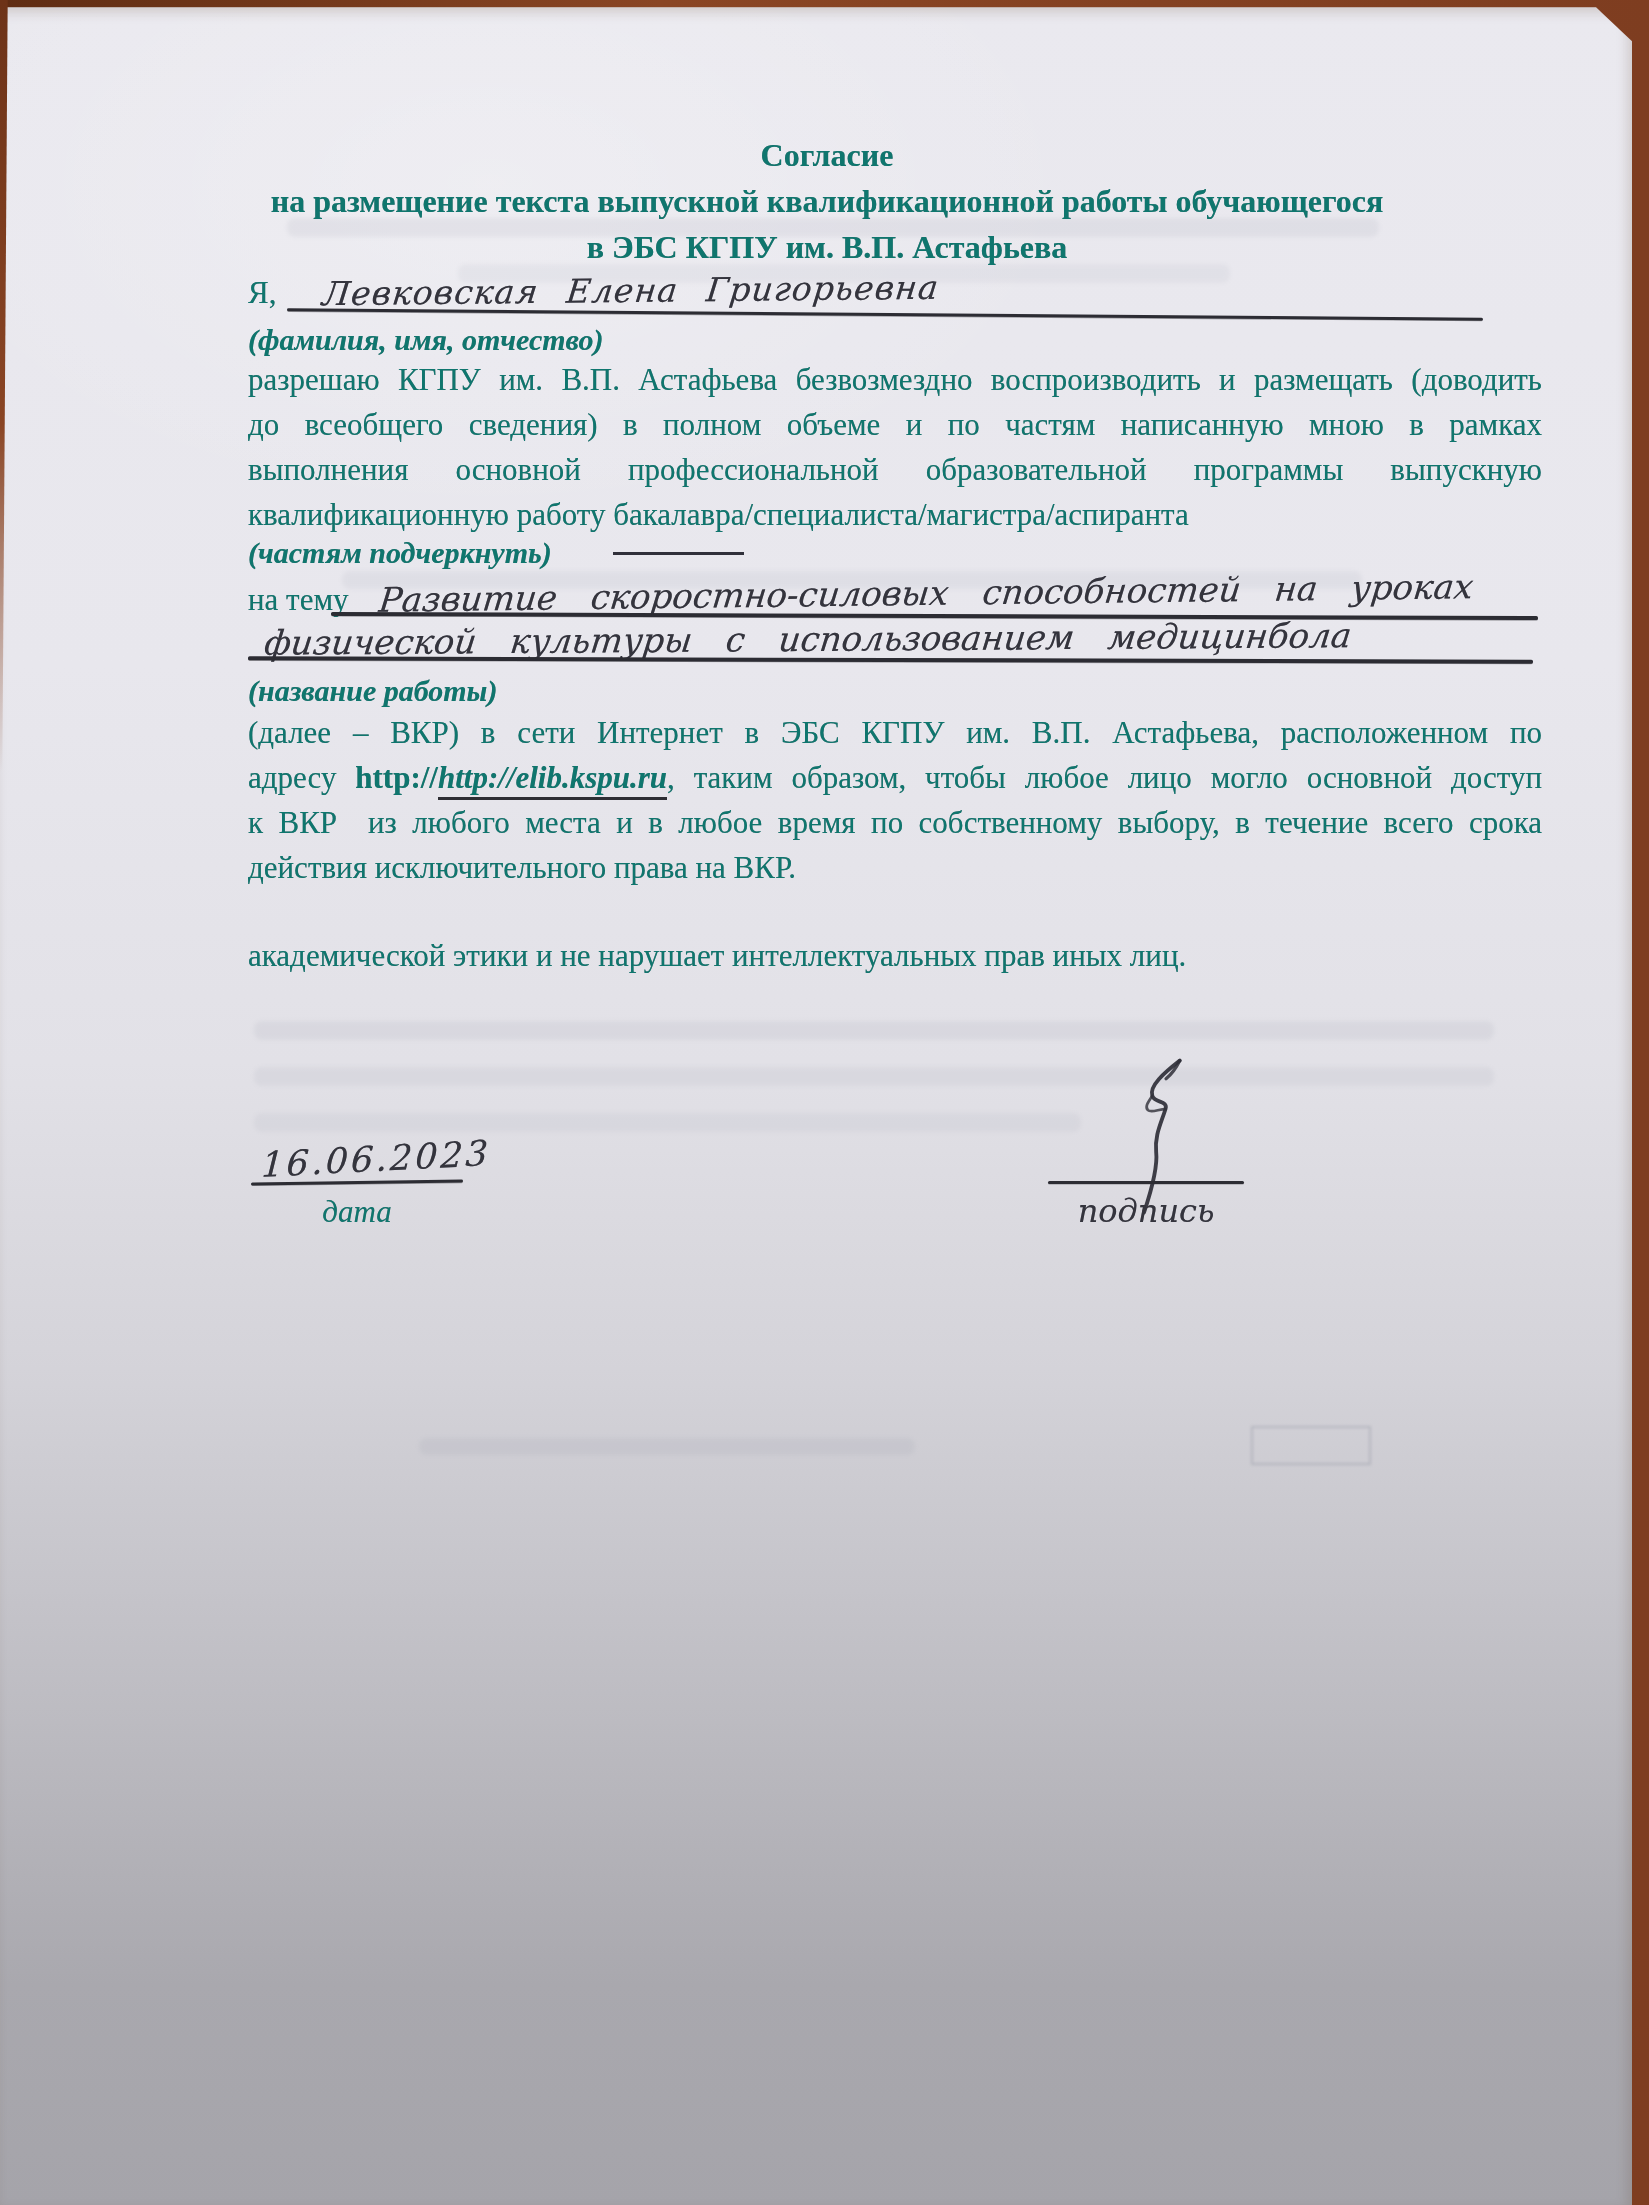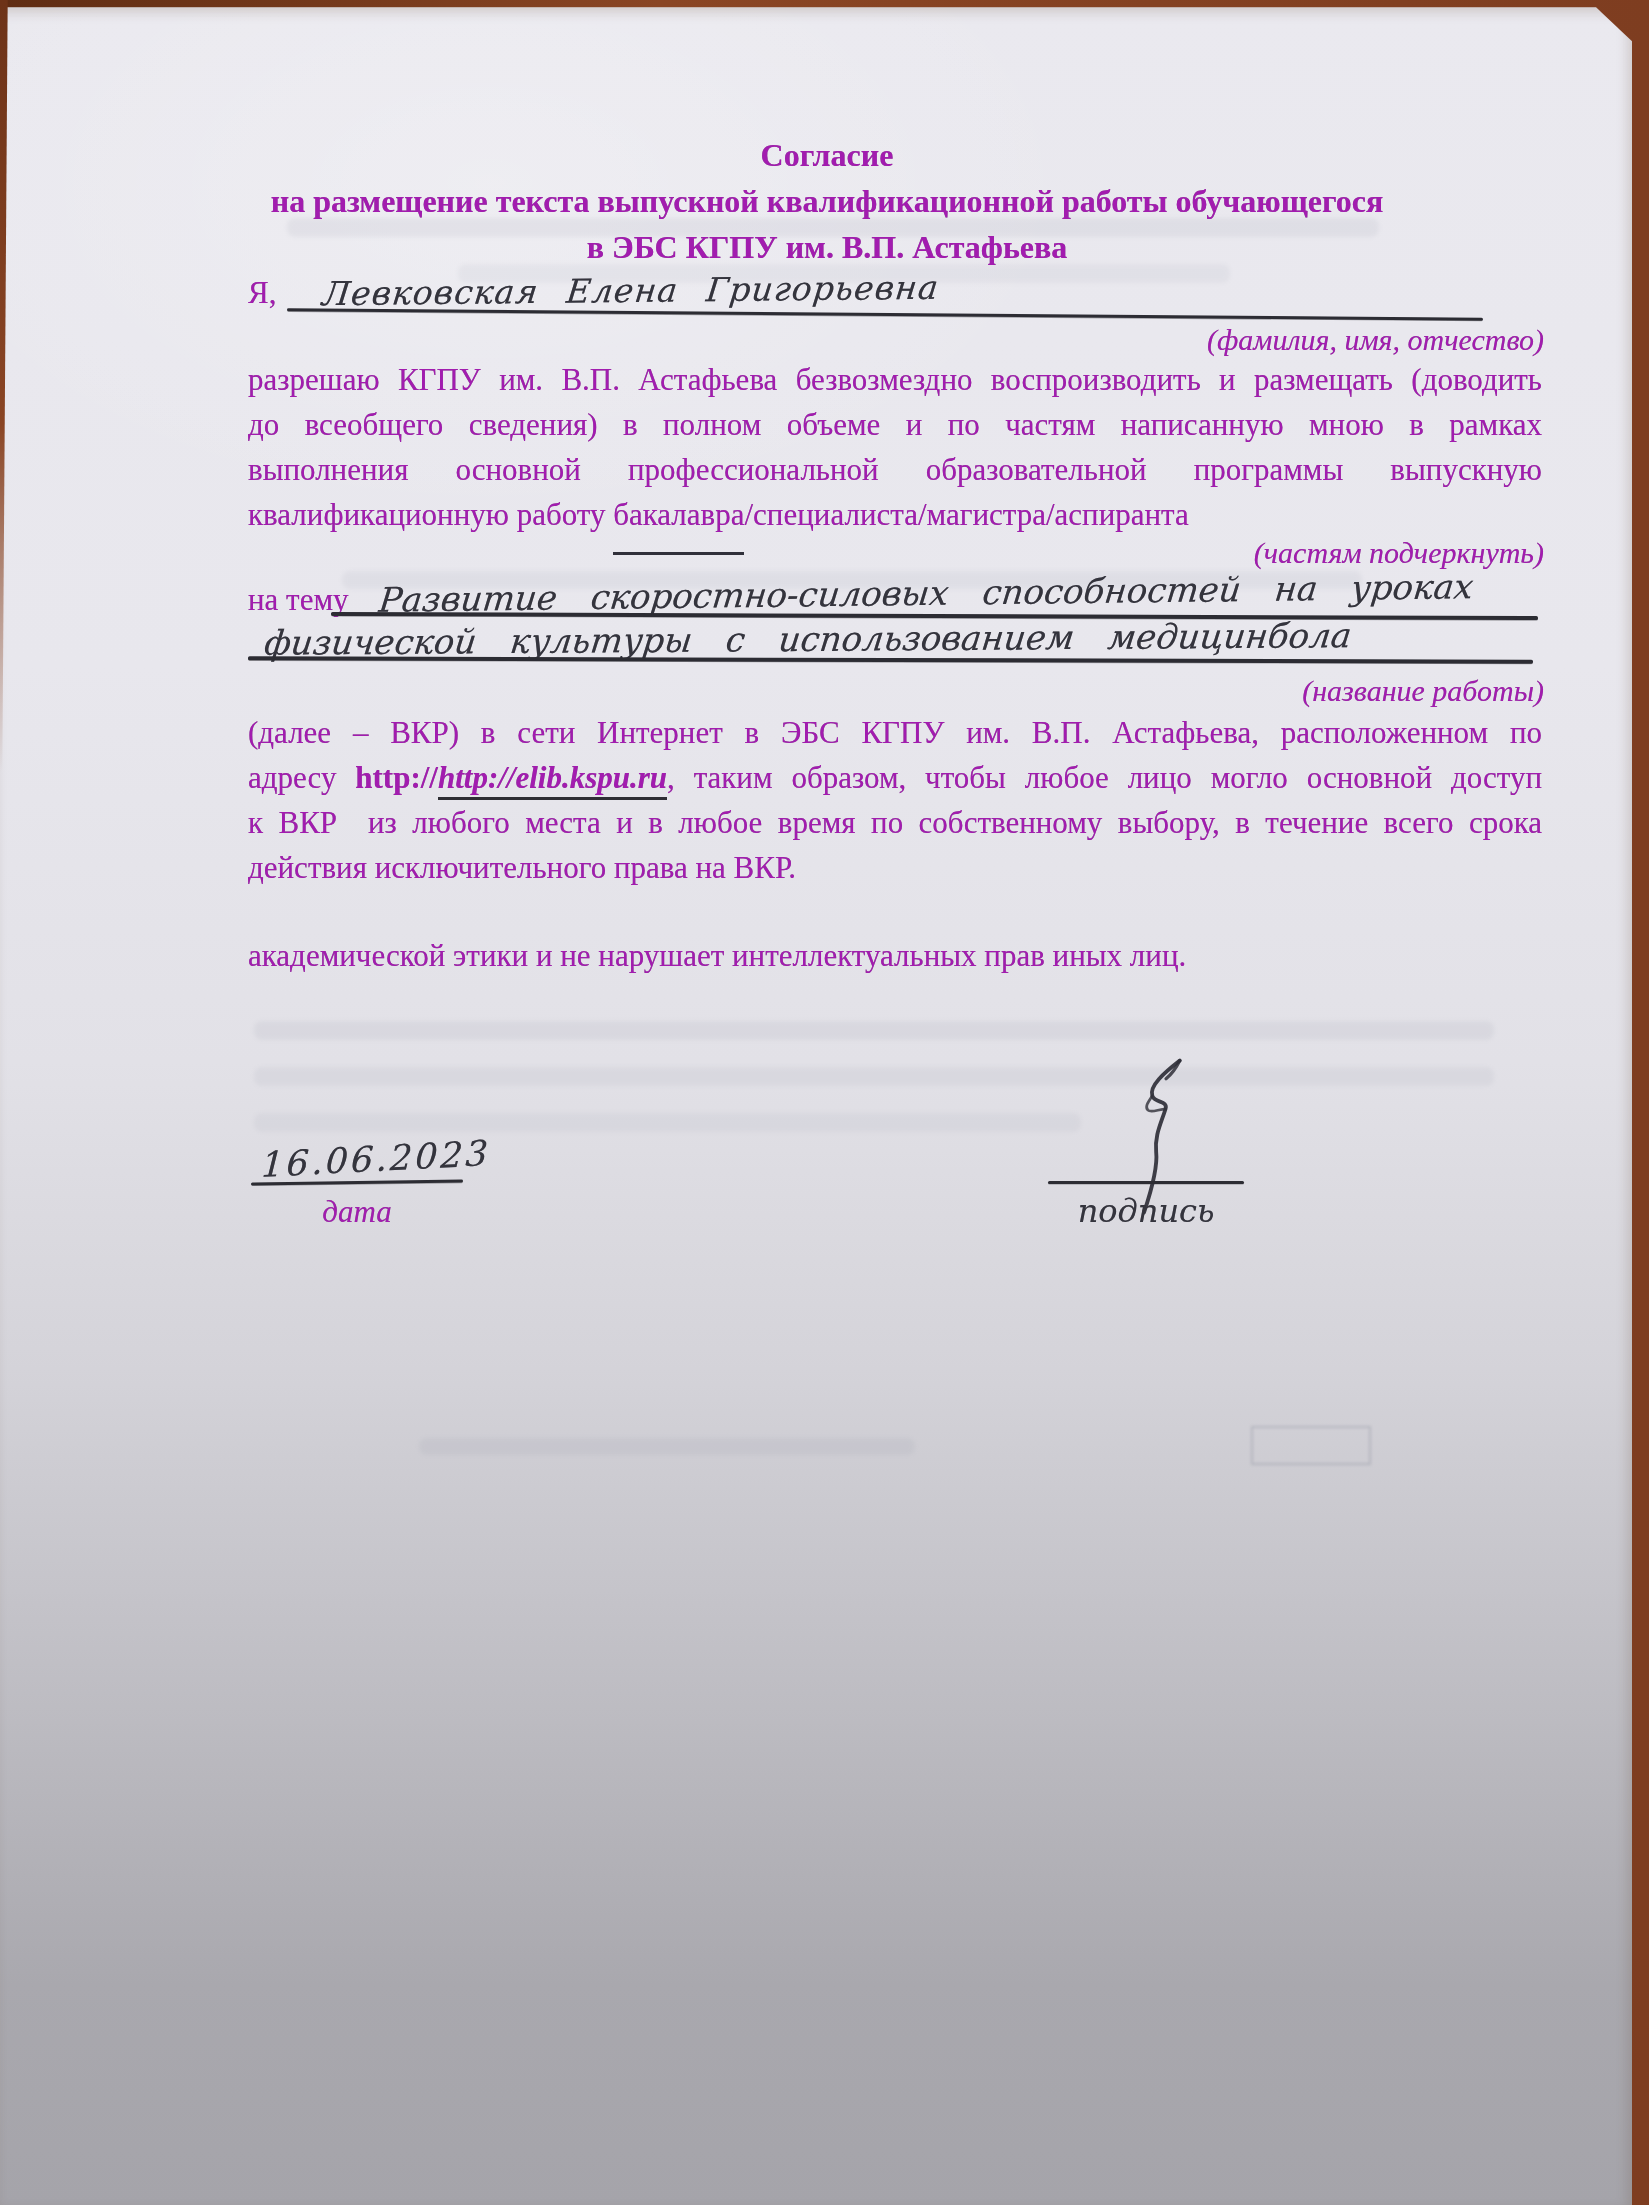--- a/index.html
+++ b/index.html
@@ -14,26 +14,26 @@
       radial-gradient(882px 496px at 30% 8%, rgba(255,255,255,.22), rgba(255,255,255,0) 70%),
       linear-gradient(180deg,#eae9ef 0%,#e8e7ed 30%,#e2e1e7 48%,#d4d3d9 62%,#bcbbc1 78%,#a9a8ae 90%,#a5a4aa 100%);
     clip-path:polygon(0 0,1596px 0,1632px 34px,1632px 2198px,0 2198px);
     box-shadow:inset -4.4px 5.5px 12px rgba(90,60,40,.18);
   }
   .left-wood-wedge{
     position:absolute;left:0;top:0;width:7.7px;height:772px;z-index:3;
     background:linear-gradient(180deg,#6d3318 0%,#8a4524 55%,rgba(138,69,36,0) 100%);
     clip-path:polygon(0 0,100% 0,30% 100%,0 100%);
   }
-  .txt{position:absolute;z-index:2;color:#a21caf;text-shadow:0 0 0.6px rgba(40,40,46,.45);}
+  .txt{position:absolute;z-index:2;color:#0f766e;text-shadow:0 0 0.6px rgba(40,40,46,.45);}
   .title-block{left:160px;top:132px;width:1334px;text-align:center;font-weight:bold;font-size:32px;line-height:46px;}
   .para{left:248px;width:1294px;font-size:31px;line-height:45px;}
   .pline{text-align:justify;text-align-last:justify;height:45px;}
   .pline.endline{text-align-last:left;}
-  .hint{left:248px;width:1296px;text-align:right;font-style:italic;font-size:30px;}
+  .hint{left:248px;width:1296px;text-align:left;font-style:italic;font-size:30px;font-weight:bold;}
   .hand{
     font-family:"DejaVu Serif", serif;font-style:italic;color:#34343d;
     text-shadow:0 0 0.6px rgba(45,45,55,.5);
   }
   .uline{position:absolute;z-index:2;background:#2c2c33;border-radius:1.7px;height:3.3px;box-shadow:0 0.6px 0.6px rgba(44,44,51,.4);}
   .hand-underlined{border-bottom:3.3px solid #30303a;padding-bottom:20px;}
   .bold{font-weight:bold;}
   .url-underlined{border-bottom:3.3px solid #2e2e34;padding-bottom:1.7px;font-style:italic;}
   .label-it{font-style:italic;font-size:31px;text-align:center;}
   .ghost{position:absolute;z-index:2;background:#868b9c;filter:blur(2.2px);border-radius:7.7px;}

